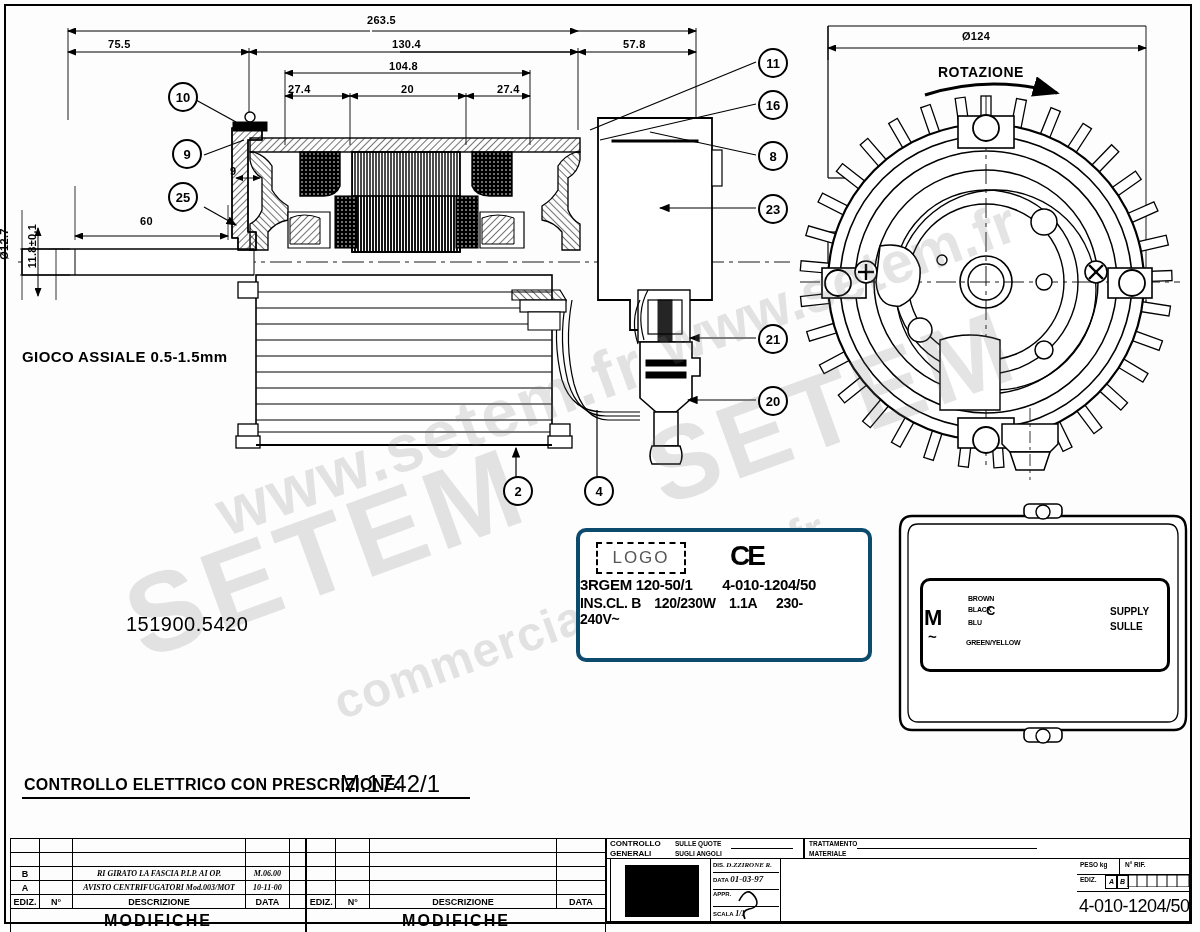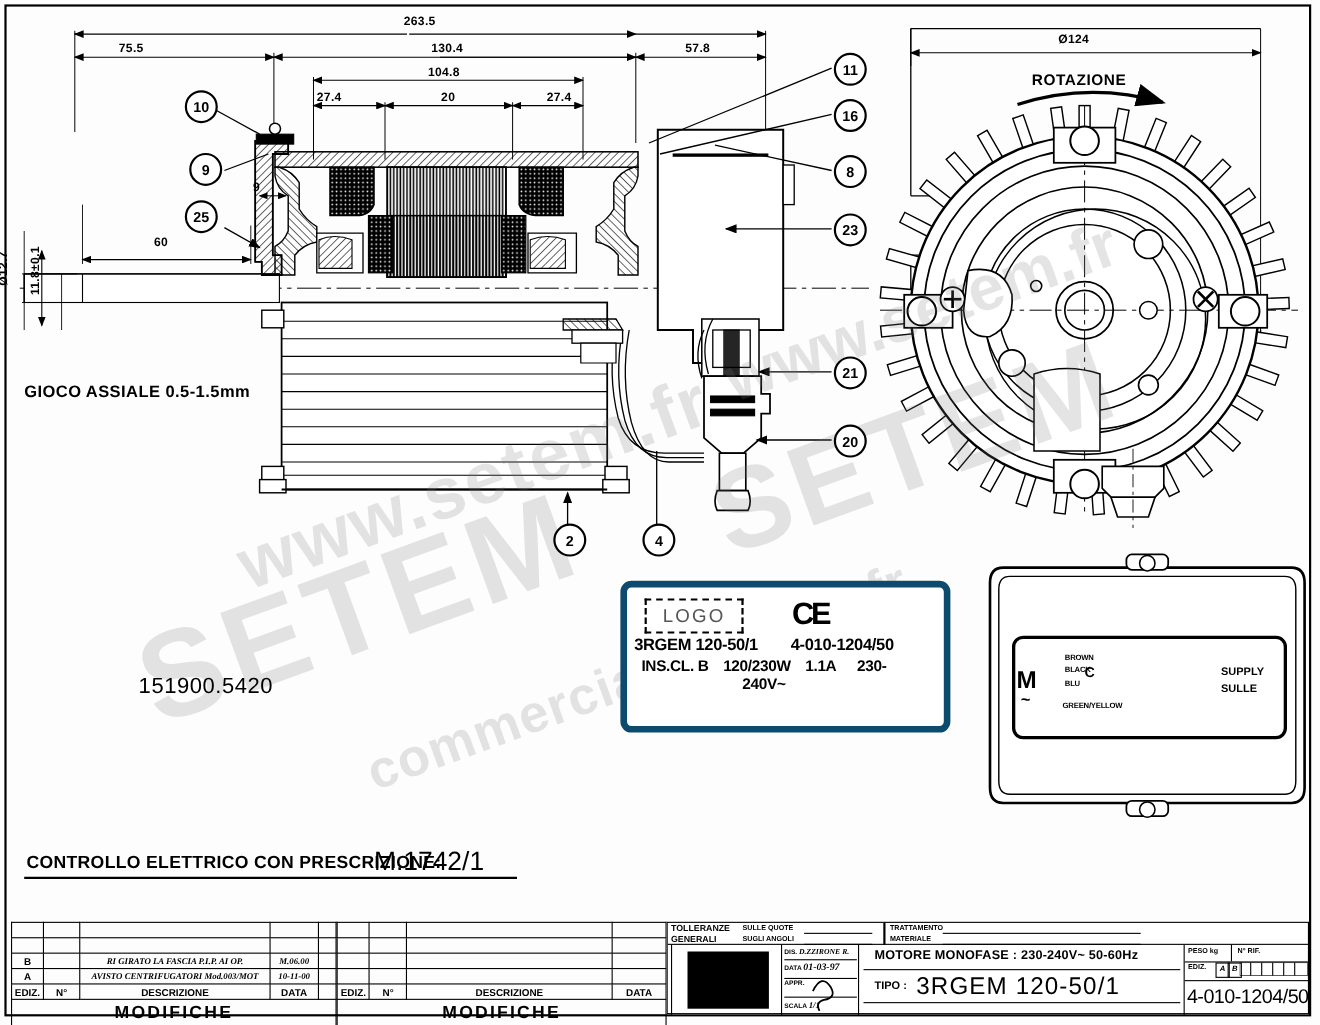--- a/index.html
+++ b/index.html
@@ -8,23 +8,23 @@
   #sheet{position:relative;width:1200px;height:932px;background:#fdfdfd;}
   .frame{position:absolute;left:4px;top:4px;width:1188px;height:920px;border:2px solid #000;box-sizing:border-box;}
   svg{position:absolute;left:0;top:0;width:1200px;height:932px;}
   .txt{position:absolute;font-family:"Liberation Sans",sans-serif;color:#000;white-space:nowrap;}
   .dimtxt{font-size:11px;font-weight:bold;letter-spacing:.3px;}
   .bal{position:absolute;width:26px;height:26px;border:2px solid #000;border-radius:50%;
        display:flex;align-items:center;justify-content:center;font-size:13px;font-weight:bold;background:#fff;}
   .wm{position:absolute;color:rgba(120,120,120,.20);font-weight:bold;pointer-events:none;
       font-family:"Liberation Sans",sans-serif;}
   
-  #nameplate{position:absolute;left:564px;top:528px;width:288px;height:126px;border:6px solid #0c4a6e;
+  #nameplate{position:absolute;left:576px;top:528px;width:288px;height:126px;border:4px solid #0c4a6e;
      border-radius:10px;background:#fff;}
-  .np-line{position:absolute;left:0;width:249px;text-align:center;font-size:15px;font-weight:bold;
+  .np-line{position:absolute;left:0;width:249px;font-size:15px;font-weight:bold;
      font-family:"Liberation Sans",sans-serif;letter-spacing:-0.3px;}
   #logo-box{position:absolute;left:16px;top:10px;width:86px;height:28px;border:2px dashed #000;
      display:flex;align-items:center;justify-content:center;font-size:17px;letter-spacing:2px;color:#555;}
   #ce-mark{position:absolute;left:150px;top:8px;font-size:28px;font-weight:bold;letter-spacing:-3px;}
   
   #wirebox{position:absolute;left:920px;top:578px;width:244px;height:88px;border:3px solid #000;
      border-radius:10px;background:#fff;}
   .wlabel{position:absolute;font-size:7px;font-weight:bold;letter-spacing:-.2px;}
   
   table{border-collapse:collapse;position:absolute;font-size:9px;font-weight:bold;}
@@ -575,21 +575,21 @@
     <tr>
       <td colspan="4" style="height:24px;font-size:16px;letter-spacing:2px;">MODIFICHE</td>
     </tr>
   </tbody>
     </table>
 
   <div style="position:absolute;left:606px;top:838px;width:584px;height:84px;border:1.5px solid #000;box-sizing:border-box;background:#fff;">
 
     <div style="position:absolute;left:0;top:0;width:584px;height:20px;border-bottom:1.5px solid #000;box-sizing:border-box;">
       <div style="position:absolute;left:3px;top:0px;font-size:8px;font-weight:bold;line-height:9.5px;">
-        <div>TOLLERANZE</div>
+        <div>CONTROLLO</div>
         <div>GENERALI</div>
       </div>
       <div style="position:absolute;left:68px;top:1px;font-size:6.5px;font-weight:bold;">SULLE QUOTE</div>
       <div style="position:absolute;left:124px;top:9px;width:62px;height:1px;background:#000;"></div>
       <div style="position:absolute;left:68px;top:11px;font-size:6.5px;font-weight:bold;">SUGLI ANGOLI</div>
       <div style="position:absolute;left:124px;top:19px;width:62px;height:1px;background:#000;"></div>
       <div style="position:absolute;left:196px;top:0;width:1.5px;height:20px;background:#000;"></div>
       <div style="position:absolute;left:202px;top:1px;font-size:6.5px;font-weight:bold;">TRATTAMENTO</div>
       <div style="position:absolute;left:250px;top:9px;width:180px;height:1px;background:#000;"></div>
       <div style="position:absolute;left:202px;top:11px;font-size:6.5px;font-weight:bold;">MATERIALE</div>
@@ -616,27 +616,20 @@
         <span>SCALA</span>
         <span class="handw" style="font-size:8px;">1/1</span>
       </div>
       <div style="position:absolute;left:24px;top:22px;width:38px;height:40px;">
         <svg viewBox="0 0 38 40" style="position:absolute;left:0;top:0;width:38px;height:40px;">
           <path d="M4 20 Q12 4 20 16 Q26 26 14 28 Q6 30 10 38" stroke="#000" fill="none" stroke-width="1.6"></path>
         </svg>
       </div>
     </div>
 
-    <div style="position:absolute;left:174px;top:20px;width:296px;height:64px;border-right:1.5px solid #000;box-sizing:border-box;">
-      <div style="position:absolute;left:14px;top:4px;font-size:11.5px;font-weight:bold;letter-spacing:.2px;">MOTORE MONOFASE :  230-240V~  50-60Hz</div>
-      <div style="position:absolute;left:4px;top:22px;width:288px;height:1px;background:#000;"></div>
-      <div style="position:absolute;left:14px;top:32px;font-size:10px;font-weight:bold;">TIPO :</div>
-      <div style="position:absolute;left:52px;top:25px;font-size:22px;letter-spacing:1px;">3RGEM 120-50/1</div>
-      <div style="position:absolute;left:4px;top:52px;width:288px;height:1px;background:#000;"></div>
-    </div>
 
     <div style="position:absolute;left:470px;top:20px;width:114px;height:64px;box-sizing:border-box;">
       <div style="position:absolute;left:3px;top:2px;font-size:6.5px;font-weight:bold;">PESO kg</div>
       <div style="position:absolute;left:42px;top:0;width:1.2px;height:15px;background:#000;"></div>
       <div style="position:absolute;left:48px;top:2px;font-size:6.5px;font-weight:bold;">N° RIF.</div>
       <div style="position:absolute;left:0;top:15px;width:114px;height:1.2px;background:#000;"></div>
 
       <div style="position:absolute;left:3px;top:17px;font-size:6.5px;font-weight:bold;">EDIZ.</div>
       <div style="position:absolute;left:28px;top:16px;width:11px;height:12px;border:1px solid #000;font-size:7px;
                   font-weight:bold;text-align:center;line-height:12px;font-style:italic;">A</div>

